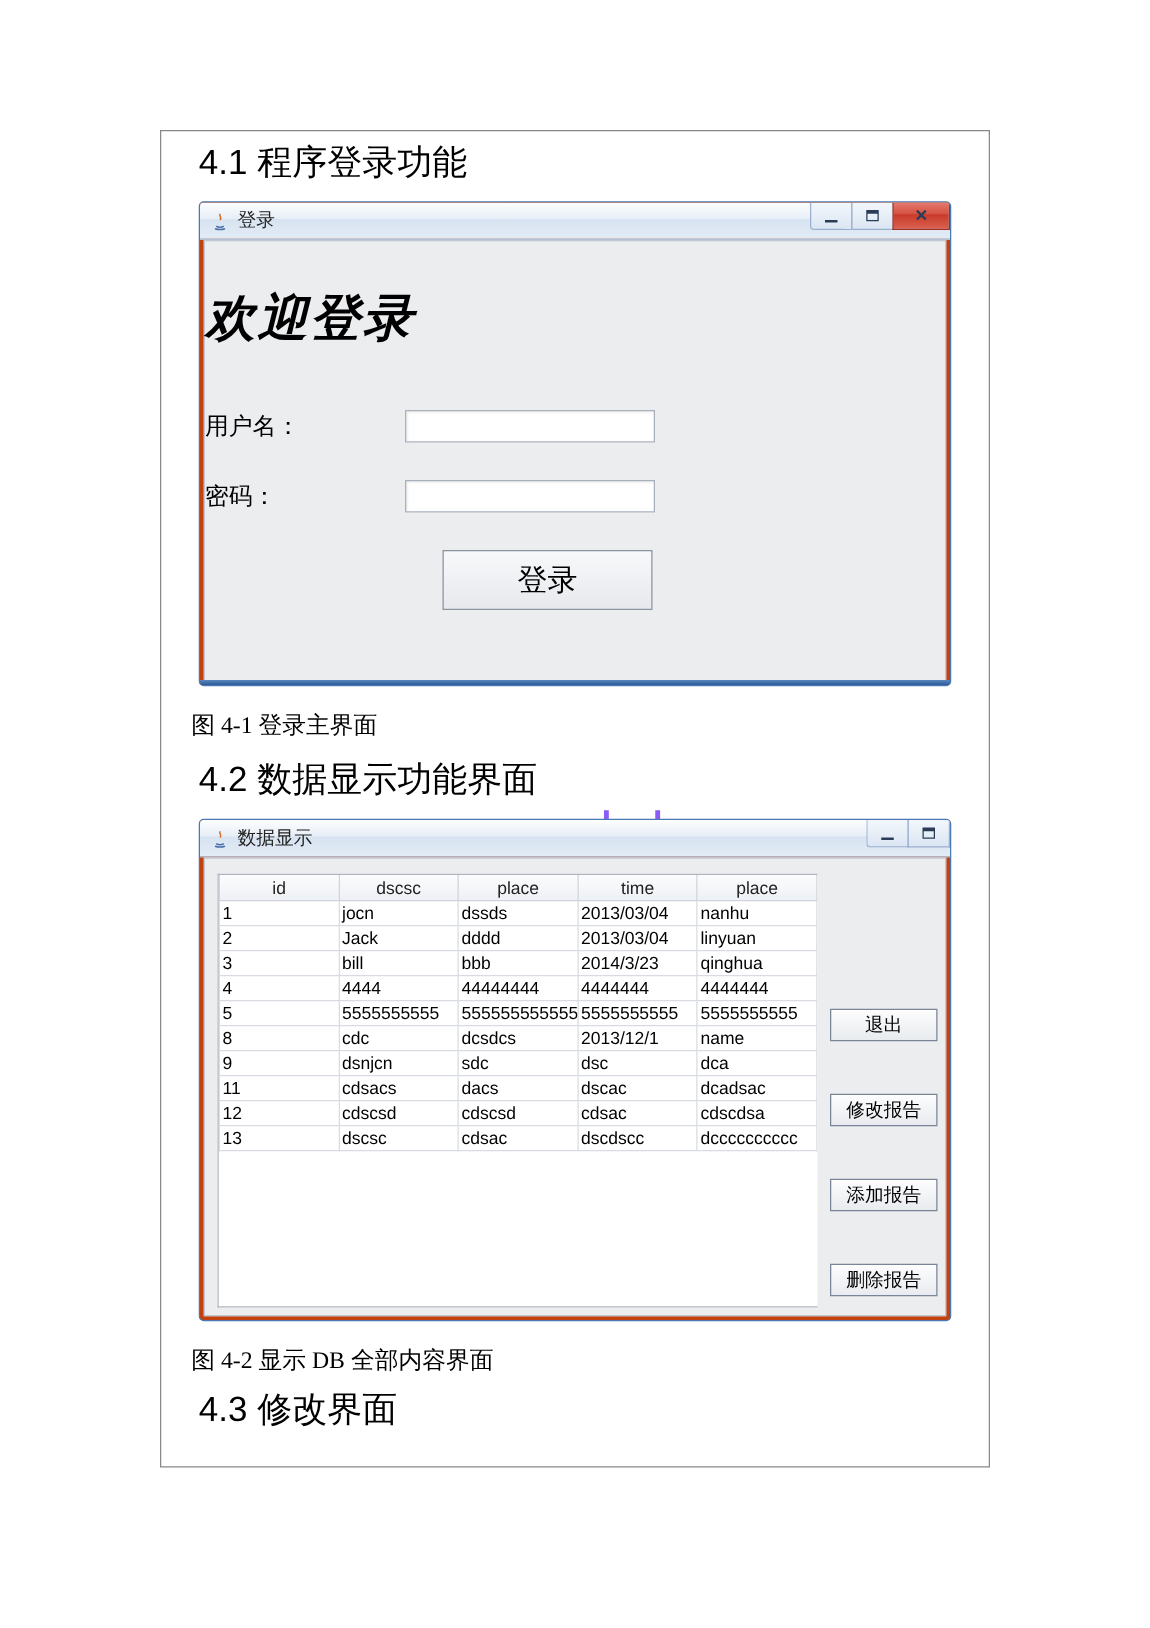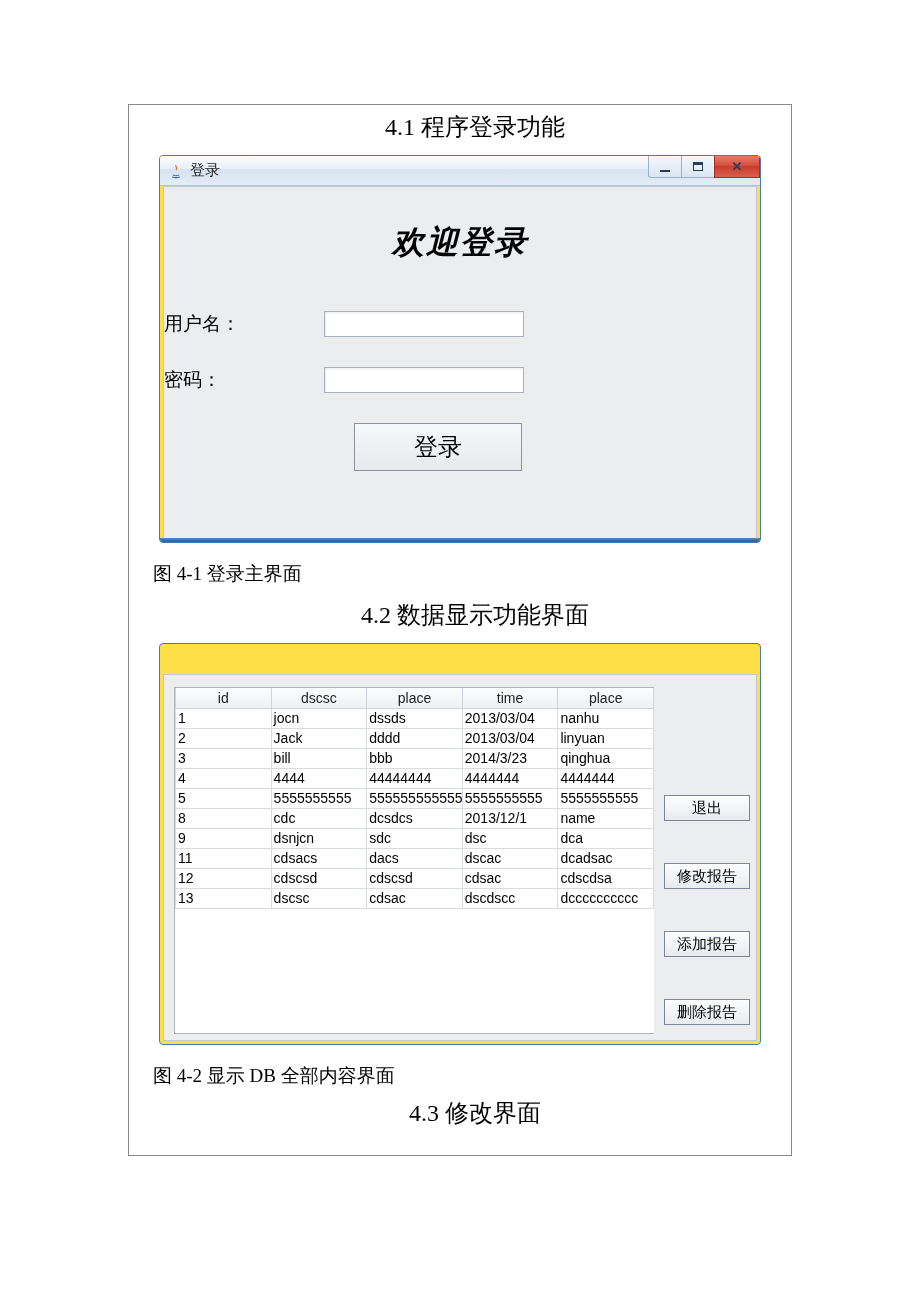--- a/index.html
+++ b/index.html
@@ -12,24 +12,23 @@
     }
     .doc-frame {
       position: absolute;
       left: 128px;
       top: 104px;
       width: 664px;
       border: 1px solid #888;
       padding-bottom: 18px;
     }
     .section-heading {
-      font-size: 24px;
+      font-size: 28px;
       padding: 6px 0 8px 30px;
-      font-family: Liberation Serif, serif;
-      text-align: center;
+      font-family: Liberation Sans, sans-serif;
     }
     .caption {
       font-size: 19px;
       padding: 14px 0 6px 24px;
       font-family: "SimSun", "Times New Roman", serif;
     }
     .watermark {
       position: absolute;
       font-size: 44px;
       color: #8b5cf6;
@@ -42,21 +41,21 @@
       margin-top: 46px;
     }
 
     
     .win {
       margin: 4px 30px;
       border: 1px solid #4a7ab3;
       border-radius: 4px;
       overflow: hidden;
       position: relative;
-      background: #fde047;
+      background: #c2410c;
       font-family: "Microsoft YaHei", "SimSun", Arial, sans-serif;
     }
     .win-login { height: 388px; }
     .win-data { height: 402px; }
 
     .titlebar {
       height: 30px;
       background: linear-gradient(#fdfefe, #e7eef7 45%, #d7e3f1 46%, #e3ecf6);
       border-bottom: 1px solid #b0c4de;
       display: flex;
@@ -112,25 +111,25 @@
     .max-glyph { width: 10px; height: 9px; border: 1.5px solid #2a3c58; border-top-width: 3px; }
     .close-glyph { color: #fff; font-weight: bold; font-size: 15px; }
 
     .login-body {
       position: absolute;
       top: 30px; left: 3px; right: 3px; bottom: 3px;
       background: #ecedef;
       border: 1px solid #c0c8d2;
     }
     .login-h1 {
-      text-align: center;
+      text-align: left;
       font-family: "STKaiti", "KaiTi", "楷体", serif;
       font-style: italic;
       font-weight: bold;
-      font-size: 32px;
+      font-size: 40px;
       padding: 34px 0 28px 0;
       letter-spacing: 2px;
     }
     .frow {
       display: flex;
       align-items: center;
       margin: 18px 0 30px 0;
     }
     .flabel {
       width: 160px;
@@ -264,20 +263,38 @@
     <div class="blue-edge"></div>
   </div>
 
   <div class="caption">图 4-1 登录主界面</div>
 
   <div class="section-heading" style="padding-top:6px;">4.2 数据显示功能界面</div>
 
   <div class="watermark">www.bdocx.co</div>
 
   <div class="win win-data">
+    <div class="titlebar">
+      <span class="java-icon">
+        <svg viewBox="0 0 16 16">
+            <path d="M5 12c2 1 4 1 6 0" stroke="#4b6da8" stroke-width="1.2" fill="none"></path>
+            <path d="M8 2c-1 2 2 3 0 5" stroke="#d66b27" stroke-width="1.2" fill="none"></path>
+            <path d="M4 14c3 1 5 1 8 0" stroke="#4b6da8" stroke-width="1.2" fill="none"></path>
+          </svg>
+      </span>
+      <span class="wintitle">数据显示</span>
+      <div class="winbtns">
+        <div class="winbtn">
+            <span class="min-glyph"></span>
+          </div>
+        <div class="winbtn">
+            <span class="max-glyph"></span>
+          </div>
+      </div>
+    </div>
 
     <div class="data-body">
       <div class="table-wrap">
         <table class="tbl" id="data-table">
           <thead>
               <tr id="thead-row">
                 <th>id</th>
                 <th>dscsc</th>
                 <th>place</th>
                 <th>time</th>

